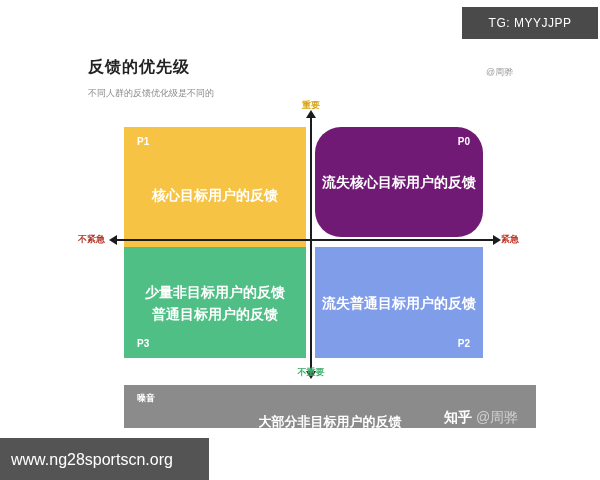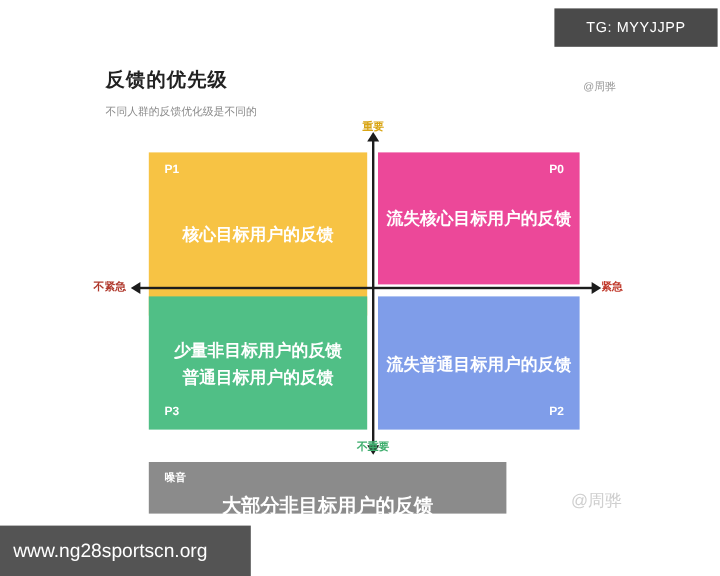--- a/index.html
+++ b/index.html
@@ -40,25 +40,25 @@
   .arr-up    { left:306px; top:110px; border-left:5px solid transparent; border-right:5px solid transparent; border-bottom:8px solid #1c1c1c; }
   .arr-down  { left:306px; top:371px; border-left:5px solid transparent; border-right:5px solid transparent; border-top:8px solid #1c1c1c; }
   .arr-left  { left:109px; top:235px; border-top:5px solid transparent; border-bottom:5px solid transparent; border-right:8px solid #1c1c1c; }
   .arr-right { left:493px; top:235px; border-top:5px solid transparent; border-bottom:5px solid transparent; border-left:8px solid #1c1c1c; }
   .ax-label { position:absolute; font-size:9px; font-weight:bold; }
   .ax-top    { left:290px; top:99px;  width:42px; text-align:center; }
   .ax-bottom { left:284px; top:366px; width:54px; text-align:center; }
   .ax-left   { left:78px;  top:233px; }
   .ax-right  { left:501px; top:233px; }
   
-  .noise { position:absolute; left:124px; top:385px; width:298px; height:43px; color:#fff; }
+  .noise { position:absolute; left:124px; top:385px; width:412px; height:43px; color:#fff; }
   .noise-tag { position:absolute; left:13px; top:7px; font-size:9px; font-weight:bold; }
   .noise-label {
     position:absolute; inset:0; display:flex; align-items:center; justify-content:center;
-    font-size:16px; font-weight:bold; padding-top:16px;margin-top:15px;
+    font-size:13px; font-weight:bold; padding-top:16px;margin-top:15px;
   }
   
   .zhihu { position:absolute; left:444px; top:409px; font-size:14px; }
   .zhihu-site { color:#ffffff; font-weight:bold; }
   .zhihu-author { color:#cfcfcf; }
   .url-banner {
     position:absolute; left:0; top:438px; width:209px; height:43px;
     display:flex; align-items:center; padding-left:11px; box-sizing:border-box;
     color:#fff; font-size:16px;
   }
@@ -72,21 +72,21 @@
 
   <div class="title">反馈的优先级</div>
   <div class="subtitle">不同人群的反馈优化级是不同的</div>
   <div class="author">@周骅</div>
 
   <div class="quad q-p1" style="background: rgb(247, 195, 68);">
     <span class="quad-tag tag-tl">P1</span>
     <div class="quad-label">核心目标用户的反馈</div>
   </div>
 
-  <div class="quad q-p0" style="background: #ec4899;">
+  <div class="quad q-p0" style="background: #701a75; border-radius: 26px;">
     <span class="quad-tag tag-tr">P0</span>
     <div class="quad-label">流失核心目标用户的反馈</div>
   </div>
 
   <div class="quad q-p3" style="background: rgb(80, 191, 134);">
     <span class="quad-tag tag-bl">P3</span>
     <div class="quad-label">
       <span>少量非目标用户的反馈</span>
       <span>普通目标用户的反馈</span>
     </div>

